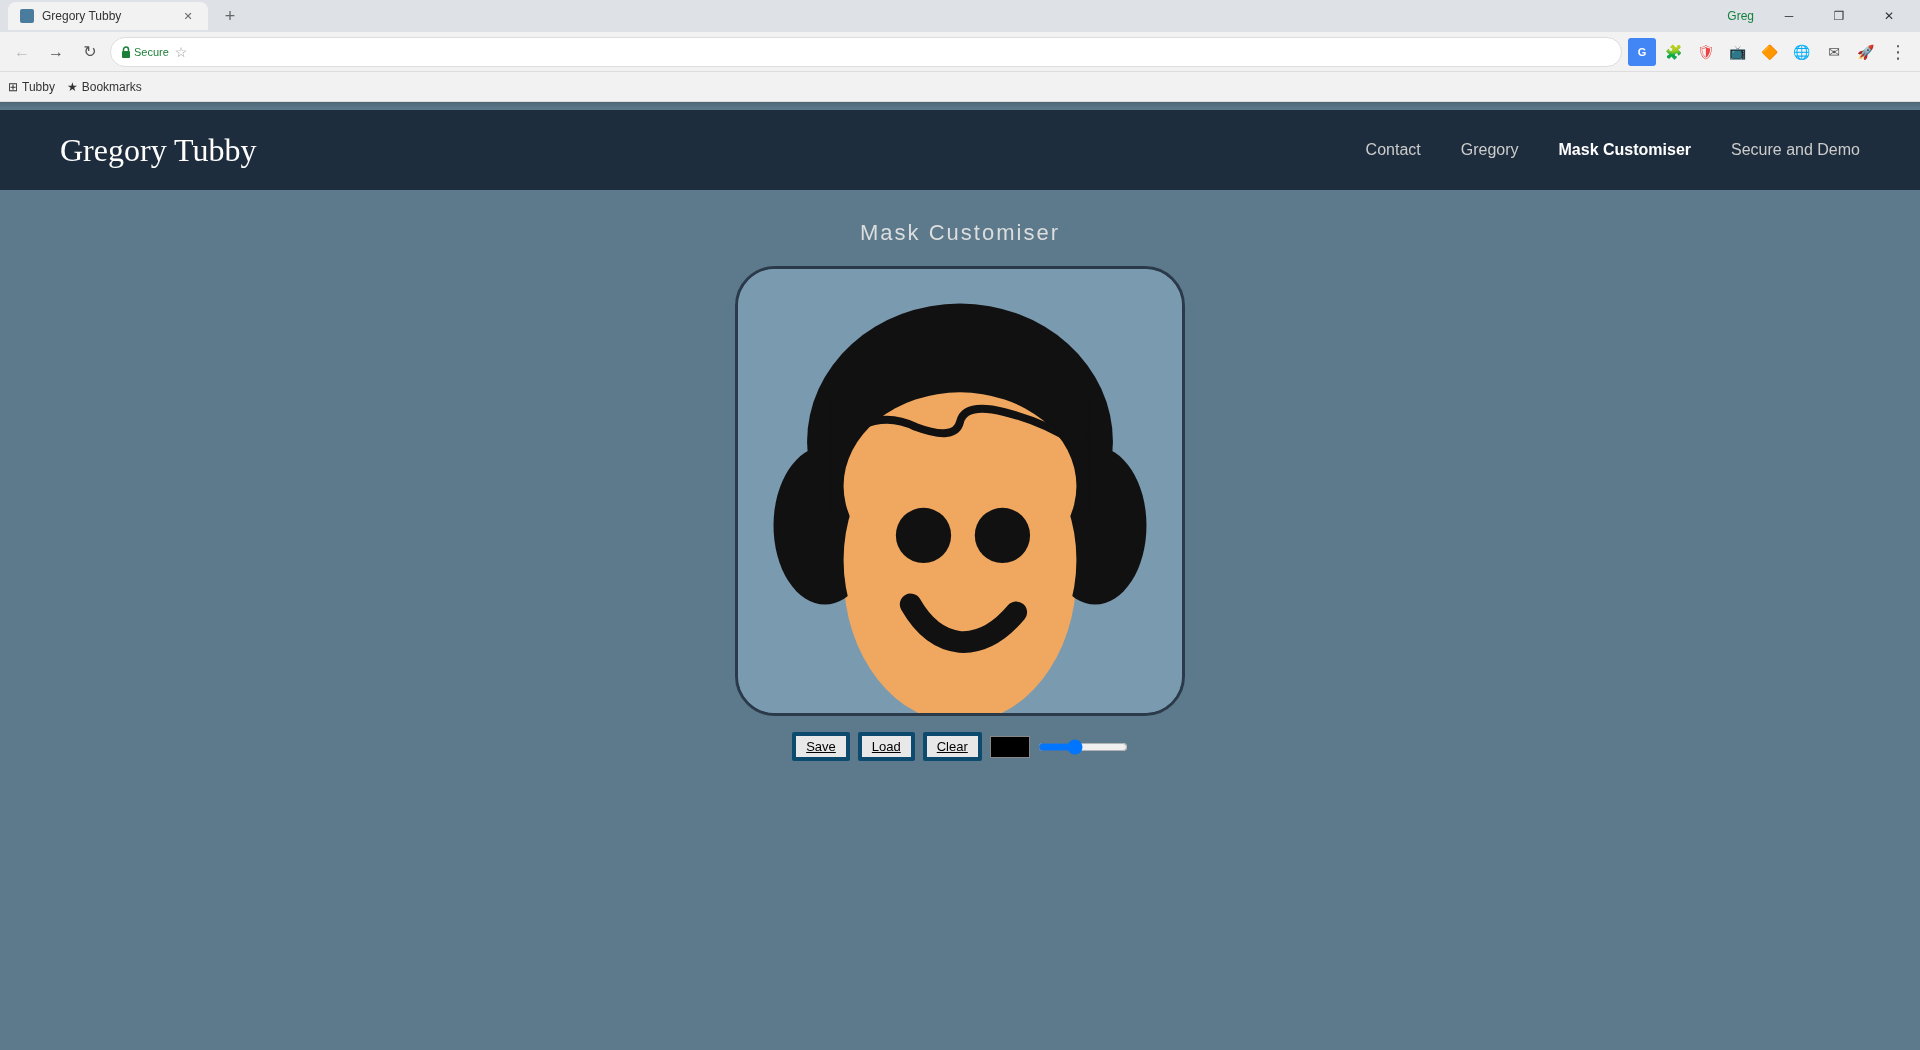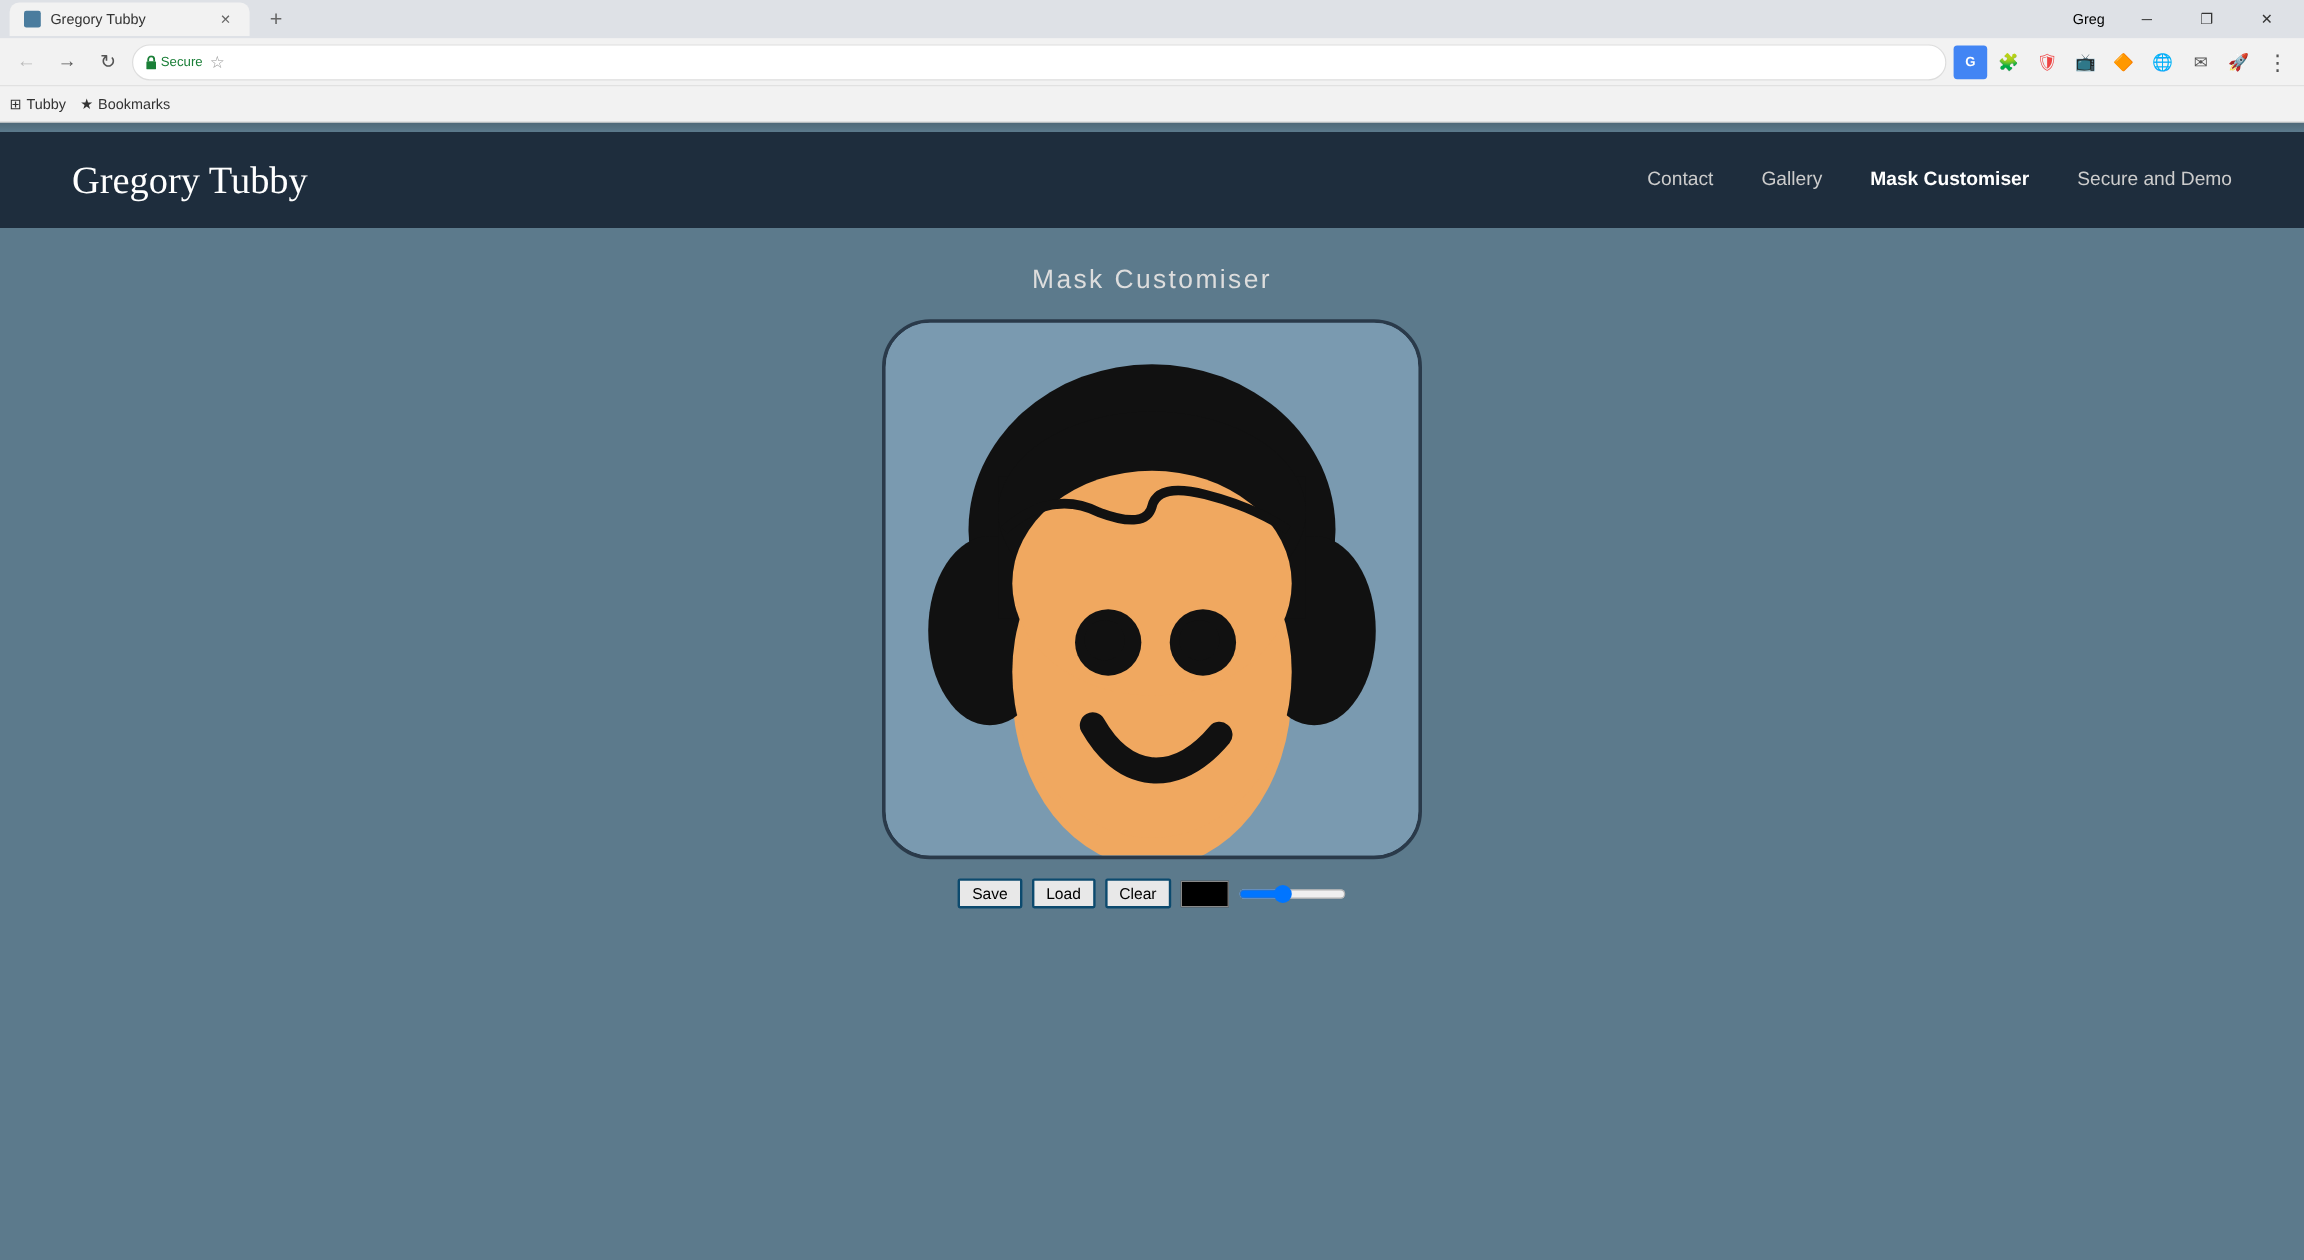--- a/index.html
+++ b/index.html
@@ -82,21 +82,21 @@
       width: 46px;
       height: 32px;
       display: flex;
       align-items: center;
       justify-content: center;
       cursor: pointer;
     }
 
     .user-name {
       font-size: 12px;
-      color: #000000;
+      color: #15803d;
       margin-right: 8px;
     }
 
     .browser-toolbar {
       background: #f2f2f2;
       height: 40px;
       display: flex;
       align-items: center;
       padding: 0 8px;
       gap: 6px;
@@ -253,25 +253,26 @@
 
     .controls-bar {
       display: flex;
       align-items: center;
       gap: 8px;
       margin-top: 16px;
     }
 
     .ctrl-btn {
       background: #e8e8e8;
-      border: 2px solid #0c4a6e;
+      border: 4px solid #0c4a6e;
       padding: 3px 10px;
       font-size: 13px;
       cursor: pointer;
       border-radius: 2px;
+      text-decoration: underline;
     }
 
     .color-picker {
       width: 40px;
       height: 22px;
       background: black;
       border: 1px solid #888;
       cursor: pointer;
     }
 
@@ -346,21 +347,21 @@
 </div>
 
 <div class="shadow-strip"></div>
 
 <div class="website">
 
   <header class="site-header">
     <div class="site-logo">Gregory Tubby</div>
     <nav class="site-nav">
       <a class="nav-link">Contact</a>
-      <a class="nav-link">Gallery</a>
+      <a class="nav-link">Gregory</a>
       <a class="nav-link active">Mask Customiser</a>
       <a class="nav-link">Secure and Demo</a>
     </nav>
   </header>
 
   <main class="site-main">
     <h1 class="page-title">Mask  Customiser</h1>
 
     <div class="canvas-container">
       <svg class="face-svg" viewBox="0 0 450 450" xmlns="http://www.w3.org/2000/svg">

